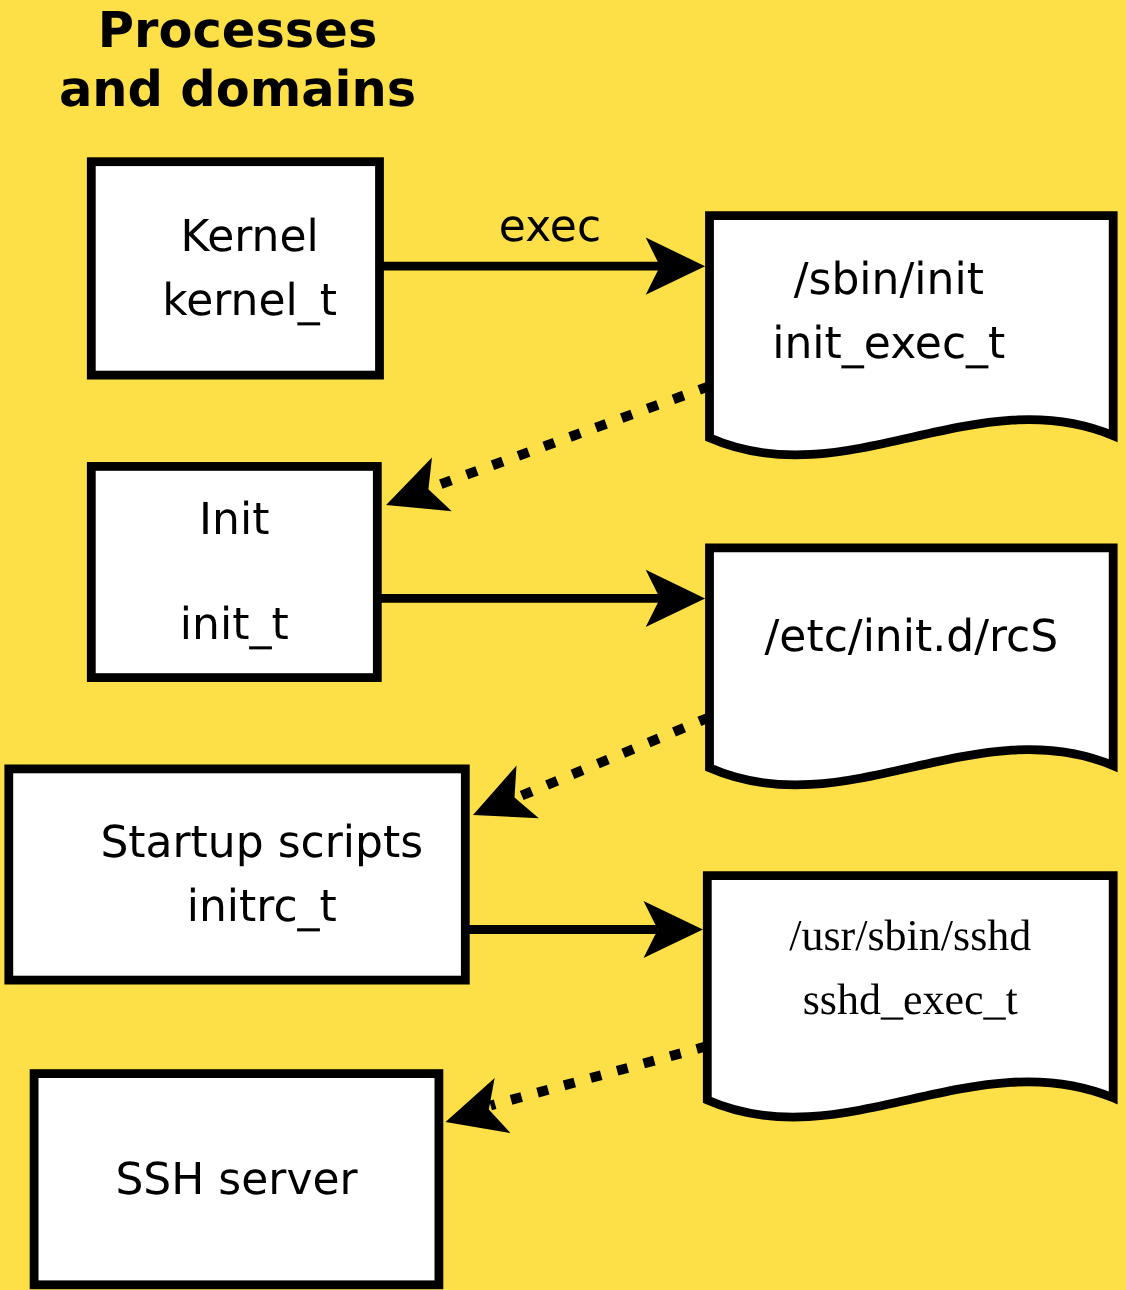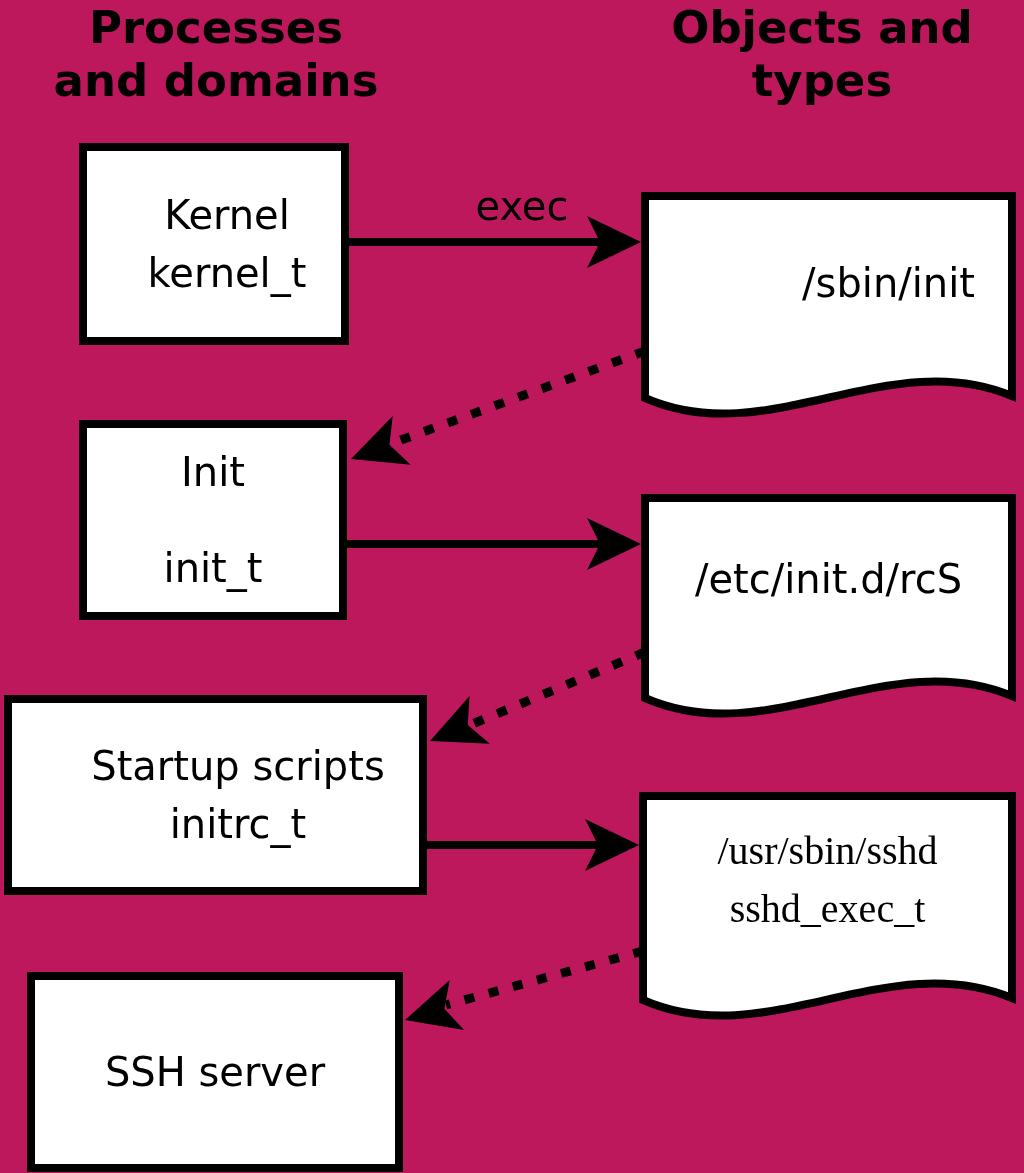--- a/index.html
+++ b/index.html
@@ -1,20 +1,20 @@
 <!DOCTYPE html>
 <html><head>
 <meta charset="utf-8">
 <style>
   html, body { margin: 0; padding: 0; background: #ffffff; }
   .canvas {
     position: relative;
     width: 1024px;
     height: 1173px;
-    background: #be185d;
+    background: #fde047;
     overflow: hidden;
     font-family: "DejaVu Sans", sans-serif;
     color: #000000;
   }
   .layer { position: absolute; left: 0; top: 0; }
   .label {
     position: absolute;
     display: flex;
     flex-direction: column;
     align-items: center;
@@ -58,49 +58,46 @@
     <polygon points="0,0 -54,-26 -41,0 -54,26" transform="translate(430,741) rotate(157.0)" fill="#000000"></polygon>
 
     <line x1="643" y1="951" x2="446" y2="1005" stroke="#000000" stroke-width="9" stroke-dasharray="10 15"></line>
     <polygon points="0,0 -54,-26 -41,0 -54,26" transform="translate(405,1020) rotate(163.9)" fill="#000000"></polygon>
   </svg>
 
   <div class="label header" style="left:0; top:3; width:432px; height:108px;">
     <span>Processes</span>
     <span>and domains</span>
   </div>
-  <div class="label header" style="left:620; top:3; width:404px; height:108px; left:620px;">
-    <span>Objects and</span>
-    <span>types</span>
-  </div>
 
   <div class="label node-text" style="left:79px; top:143px; width:270px; height:202px;margin-left:13px;">
     <span>Kernel</span>
     <span>kernel_t</span>
   </div>
   <div class="label node-text" style="left:79px; top:420px; width:268px; height:200px;gap:38px;">
     <span>Init</span>
     <span>init_t</span>
   </div>
   <div class="label node-text" style="left:4px; top:695px; width:468px; height:200px;">
     <span>Startup scripts</span>
     <span>initrc_t</span>
   </div>
   <div class="label node-text" style="left:27px; top:972px; width:376px; height:200px;">
     <span>SSH server</span>
   </div>
 
-  <div class="label node-text" style="left:641px; top:200px; width:334px; height:165px;align-items:flex-end;">
+  <div class="label node-text" style="left:641px; top:200px; width:334px; height:165px;">
     <span>/sbin/init</span>
+    <span>init_exec_t</span>
   </div>
   <div class="label node-text" style="left:641px; top:496px; width:375px; height:165px;">
     <span>/etc/init.d/rcS</span>
   </div>
   <div class="label node-text" style="left:639px; top:797px; width:377px; height:165px;font-family:Liberation Serif, serif;">
     <span>/usr/sbin/sshd</span>
     <span>sshd_exec_t</span>
   </div>
 
-  <div class="label edge-text" style="left:460px; top:181px; width:124px; height:50px;">
+  <div class="label edge-text" style="left:438px; top:181px; width:124px; height:50px;">
     <span>exec</span>
   </div>
 
 </div>
 
 </body></html>

